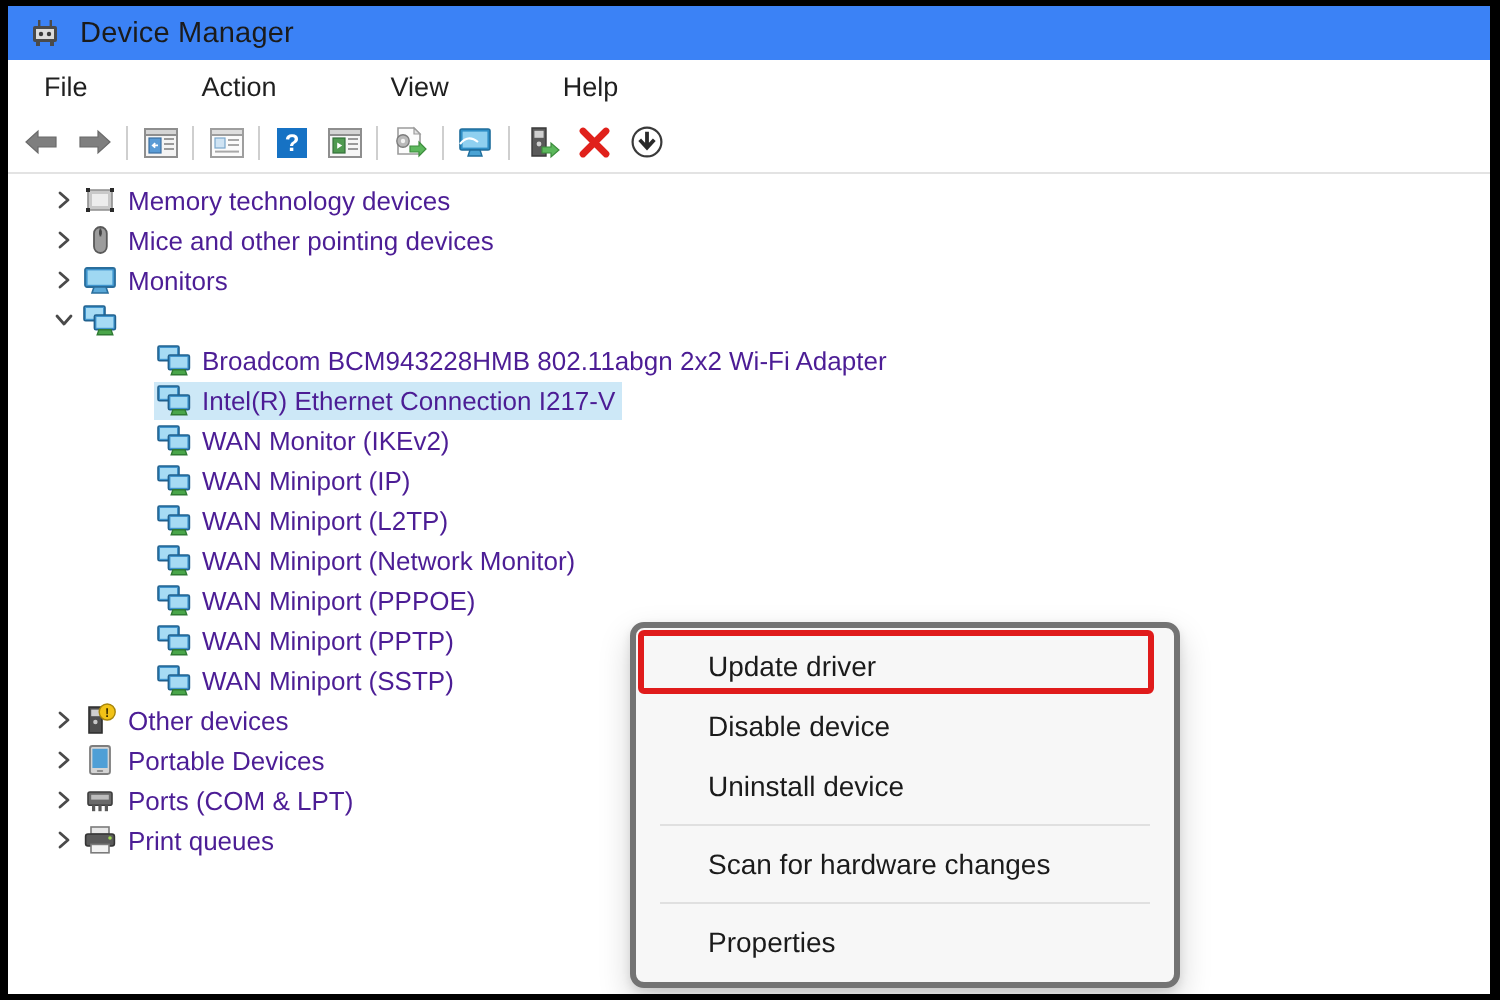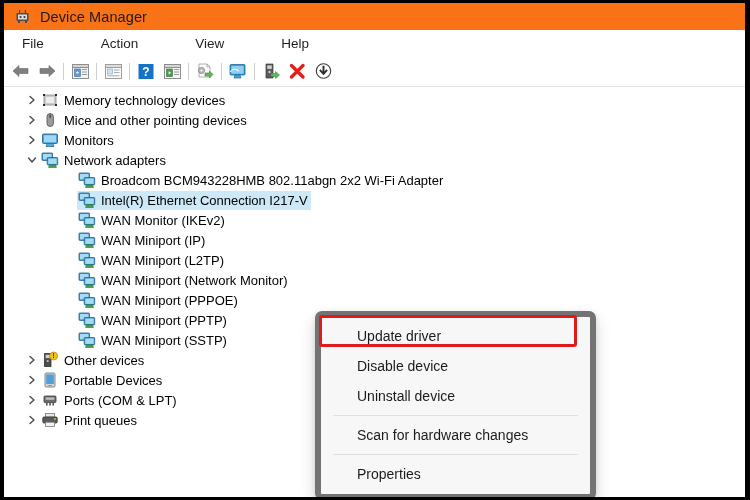--- a/index.html
+++ b/index.html
@@ -23,21 +23,21 @@
     background: #ffffff;
     overflow: hidden;
   }
 
   
   #titlebar {
     height: 27px;
     display: flex;
     align-items: center;
     padding-left: 10px;
-    background: #f97316;
+    background: #3b82f6;
   }
   #titlebar .app-icon {
     width: 17px;
     height: 17px;
     position: relative;
     margin-right: 9px;
     flex: 0 0 auto;
   }
   #title-text {
     font-size: 14.5px;
@@ -124,35 +124,35 @@
     margin-right: 5px;
   }
   .label-wrap {
     display: inline-flex;
     align-items: center;
     height: 19px;
     padding: 0 3px 0 1px;
   }
   .row-label {
     font-size: 13px;
-    color: #000000;
+    color: #4c1d95;
     line-height: 19px;
   }
   
   .lvl0 { padding-left: 20px; }
   .lvl1 { padding-left: 57px; }
 
   
   #ctxmenu {
     position: absolute;
     left: 311px;
     top: 224px;
     width: 269px;
     background: #f7f7f7;
-    border: 6px solid #737373;
+    border: 3px solid #737373;
     border-radius: 7px;
     box-shadow: 0 7px 16px rgba(0,0,0,0.17), 0 2px 5px rgba(0,0,0,0.10);
     padding: 4px 0 5px 0;
     z-index: 20;
   }
   .ctx-item {
     height: 30px;
     display: flex;
     align-items: center;
     padding-left: 36px;
@@ -375,21 +375,20 @@
             </svg>
           </span>
           <span class="label-wrap">
             <span class="row-icon"><svg width="18" height="18" viewBox="0 0 18 18">
                 <rect x="1" y="2" width="10.5" height="7.4" rx="0.8" fill="#3f94cd" stroke="#21618e" stroke-width="0.8"></rect>
                 <rect x="2" y="3" width="8.5" height="5.4" fill="#a6dbf4"></rect>
                 <rect x="6.2" y="6.5" width="10.5" height="7.4" rx="0.8" fill="#3f94cd" stroke="#21618e" stroke-width="0.8"></rect>
                 <rect x="7.2" y="7.5" width="8.5" height="5.4" fill="#a6dbf4"></rect>
                 <path d="M8.5 13.9 L14.5 13.9 L15.4 16.4 L7.6 16.4 Z" fill="#4aa64a" stroke="#2f7a33" stroke-width="0.7"></path>
               </svg></span>
-            <span class="row-label">Network adapters</span>
           </span>
         </div>
         <div class="row lvl1">
           <span class="chev empty"></span>
           <span class="label-wrap">
             <span class="row-icon"><svg width="18" height="18" viewBox="0 0 18 18">
                 <rect x="1" y="2" width="10.5" height="7.4" rx="0.8" fill="#3f94cd" stroke="#21618e" stroke-width="0.8"></rect>
                 <rect x="2" y="3" width="8.5" height="5.4" fill="#a6dbf4"></rect>
                 <rect x="6.2" y="6.5" width="10.5" height="7.4" rx="0.8" fill="#3f94cd" stroke="#21618e" stroke-width="0.8"></rect>
                 <rect x="7.2" y="7.5" width="8.5" height="5.4" fill="#a6dbf4"></rect>

